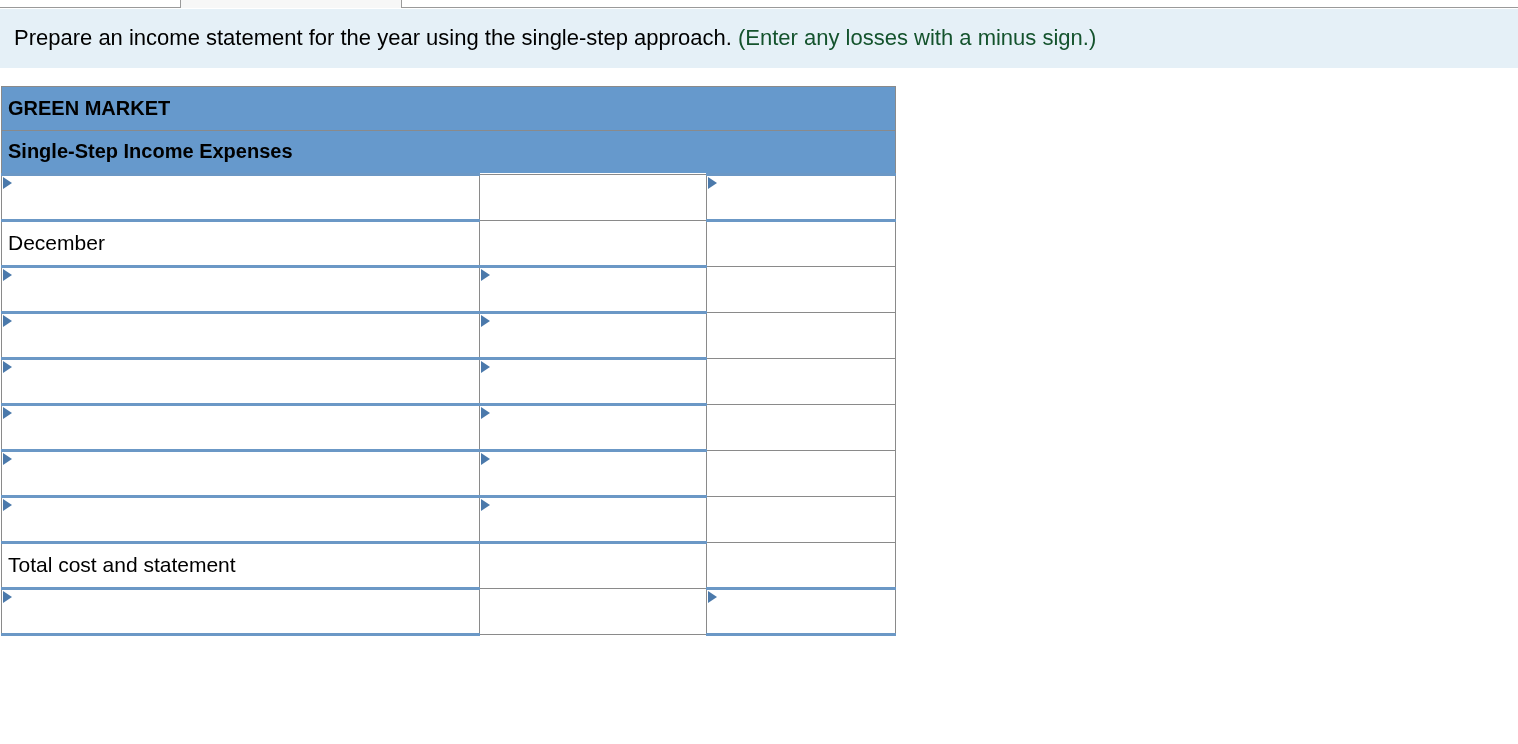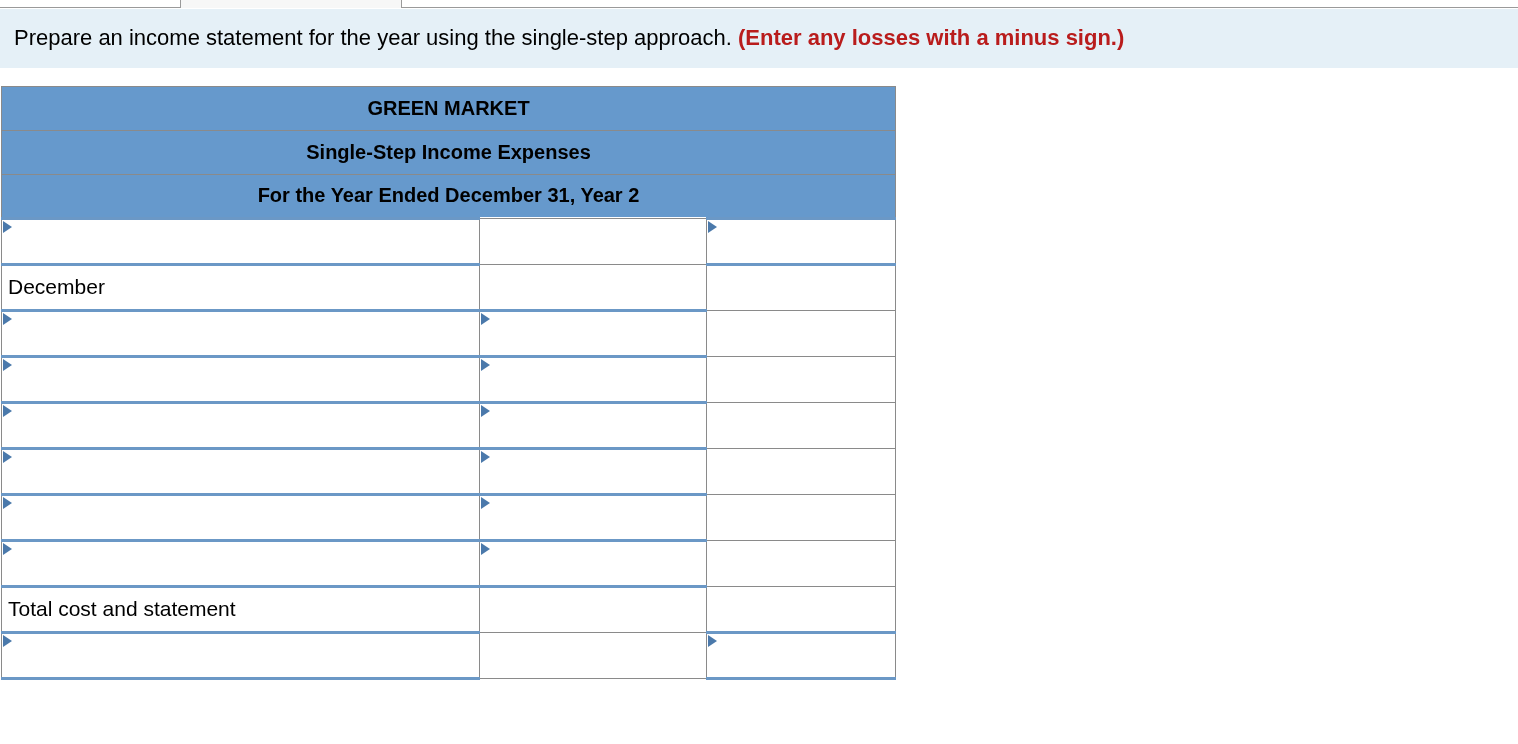--- a/index.html
+++ b/index.html
@@ -31,39 +31,38 @@
   }
   .instruction-bar {
     background: #e5f0f7;
     padding: 14px 14px;
     font-size: 22px;
     line-height: 1.35;
     border-bottom: 1px solid #e5f0f7;
     margin: 1px 0 18px 0;
   }
   .instruction-bar .note {
-    color: #b91c1c;
-    font-weight: bold;
+    color: #14532d;
   }
   .worksheet {
     border-collapse: collapse;
     width: 895px;
     margin-left: 1px;
   }
   .worksheet td {
     border: 1px solid #8a8a8a;
     height: 46px;
     padding: 0 6px;
     vertical-align: middle;
     background: #ffffff;
     position: relative;
   }
   .worksheet .hdr {
     background: #6699cc;
-    text-align: center;
+    text-align: left;
     font-weight: bold;
     height: 44px;
   }
   .col-a { width: 478px; }
   .col-b { width: 228px; }
   .col-c { width: 189px; }
   .dd {
     position: absolute;
     left: 1px;
     top: 1px;
@@ -94,23 +93,20 @@
     <col class="col-b">
     <col class="col-c">
   </colgroup>
 
   <tbody>
       <tr>
     <td class="hdr" colspan="3">GREEN MARKET</td>
   </tr>
   <tr>
     <td class="hdr" colspan="3">Single-Step Income Expenses</td>
-  </tr>
-  <tr>
-    <td class="hdr" colspan="3">For the Year Ended December 31, Year 2</td>
   </tr>
 
   <tr>
     <td class="thick-top thick-bottom">
           <span class="dd"></span>
         </td>
     <td></td>
     <td class="thick-top thick-bottom">
           <span class="dd"></span>
         </td>

